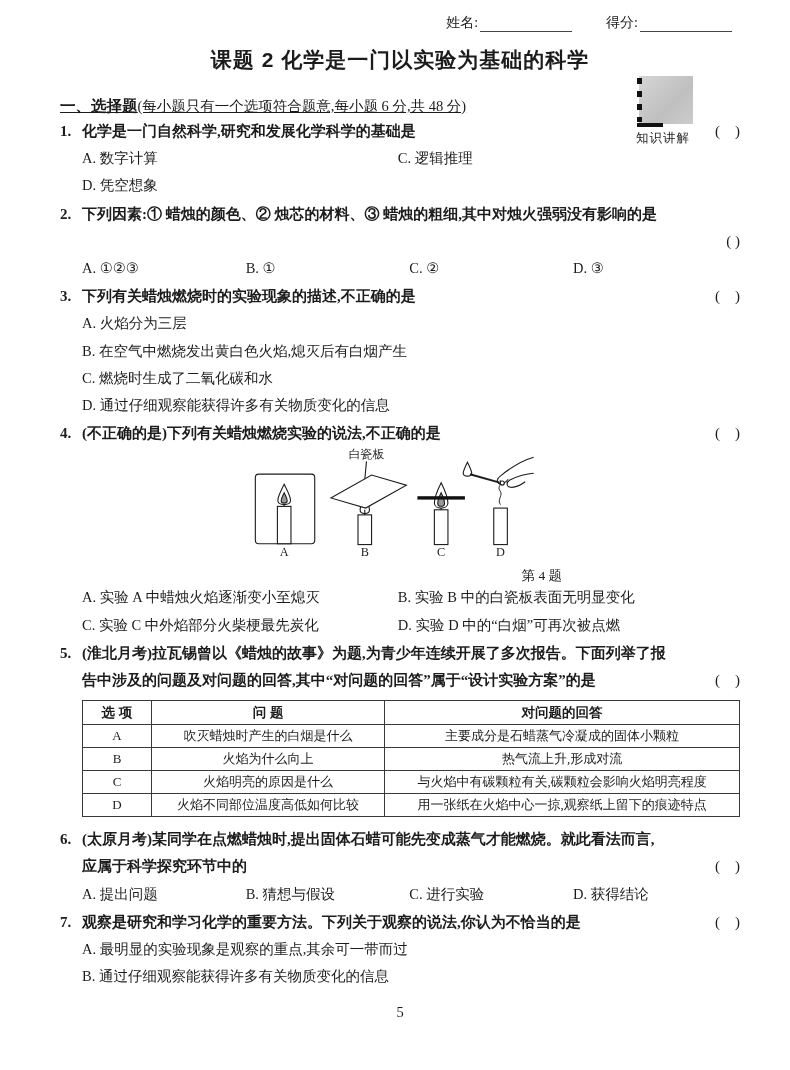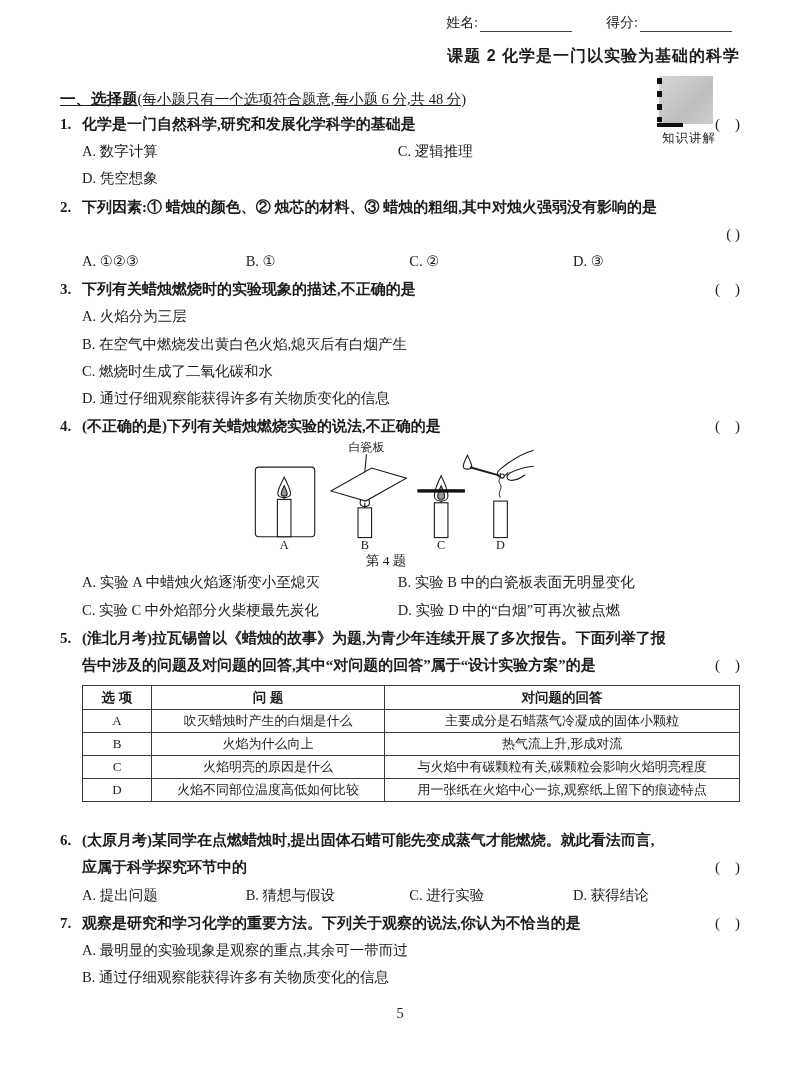--- a/index.html
+++ b/index.html
@@ -9,27 +9,27 @@
     font-family:"Liberation Serif","DejaVu Serif",serif;
     color:#1c1c1c; overflow:hidden;
   }
   .sheet { padding:14px 50px 0 60px; position:relative; }
 
   
   .head-fields { display:flex; justify-content:flex-end; gap:34px; font-size:14px; padding-right:8px; }
   .field { display:flex; align-items:flex-end; }
   .blank { display:inline-block; width:92px; border-bottom:1px solid #444; height:15px; margin-left:2px; }
 
-  .title { text-align:right; margin-top:14px; font-family:"Liberation Sans","DejaVu Sans",sans-serif;
-           font-weight:bold; font-size:16px; letter-spacing:1px; }
+  .title { text-align:center; margin-top:14px; font-family:"Liberation Sans","DejaVu Sans",sans-serif;
+           font-weight:bold; font-size:21px; letter-spacing:1px; }
   .subtitle { text-align:center; margin-top:12px; font-family:"Liberation Sans","DejaVu Sans",sans-serif;
               font-weight:bold; font-size:16.5px; letter-spacing:0.5px; }
 
   
-  .qr-wrap { position:absolute; left:656px; top:76px; width:60px; text-align:right; }
+  .qr-wrap { position:absolute; left:636px; top:76px; width:60px; text-align:left; }
   .qr { position:relative; width:54px; height:48px; margin:0 auto;
         background:linear-gradient(135deg,#d6d6d6,#bfbfbf 60%,#cccccc); }
   .qr .marks-left { position:absolute; left:-2px; top:2px; width:5px; height:44px;
         background:repeating-linear-gradient(#111 0 6px, transparent 6px 13px); }
   .qr .marks-bottom { position:absolute; left:-2px; bottom:-3px; width:26px; height:4px; background:#111; }
   .qr-caption { font-size:12.5px; margin-top:6px; letter-spacing:1px; }
 
   .section-heading { margin-top:22px; font-size:15.5px;text-decoration:underline; }
   .section-heading b { font-family:"Liberation Sans","DejaVu Sans",sans-serif; font-weight:bold; }
   .section-note { font-weight:normal; font-size:14.5px; }
@@ -45,24 +45,24 @@
   .bracket { font-size:15px; line-height:27.2px; white-space:pre; flex:none; }
   .bracket-row { text-align:right; font-size:15px; line-height:27.2px; }
   .opt { font-size:14.5px; line-height:27.2px; font-weight:normal; }
   .opts-2col { display:grid; grid-template-columns:48% 52%; }
   .opts-4col { display:grid; grid-template-columns:1fr 1fr 1fr 1.02fr; }
   .opts-list .opt { display:block; }
 
   
   .fig { margin-left:128px; width:352px; }
   .fig svg { display:block; }
-  .fig-caption { text-align:center; font-size:13.5px; line-height:17px; margin-top:0; }
-
-  
-  table.qtable { border-collapse:collapse; width:100%; margin:6px 0 24px 0; table-layout:fixed; }
+  .fig-caption { text-align:right; font-size:13.5px; line-height:17px; margin-top:8px; }
+
+  
+  table.qtable { border-collapse:collapse; width:100%; margin:6px 0 8px 0; table-layout:fixed; }
   .qtable th, .qtable td { border:1px solid #3a3a3a; text-align:center; font-size:13px;
        padding:2px 4px; height:22px; overflow:hidden; white-space:nowrap; }
   .qtable th { font-family:"Liberation Sans","DejaVu Sans",sans-serif; font-weight:bold; font-size:13.5px; height:24px; }
   .col-opt { width:10.5%; } .col-q { width:35.5%; } .col-a { width:54%; }
 
   .page-num { text-align:center; font-size:14.5px; margin-top:14px; }
 </style>
 </head>
 <body>
 

